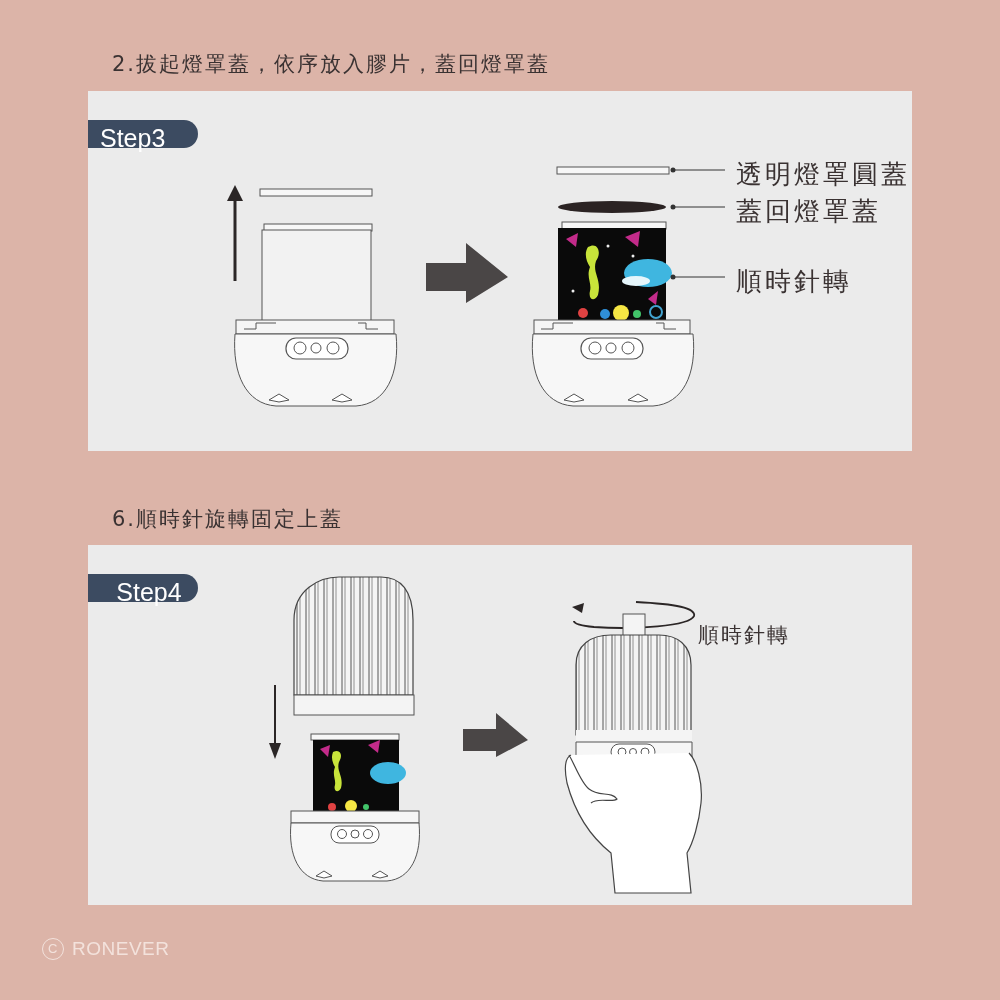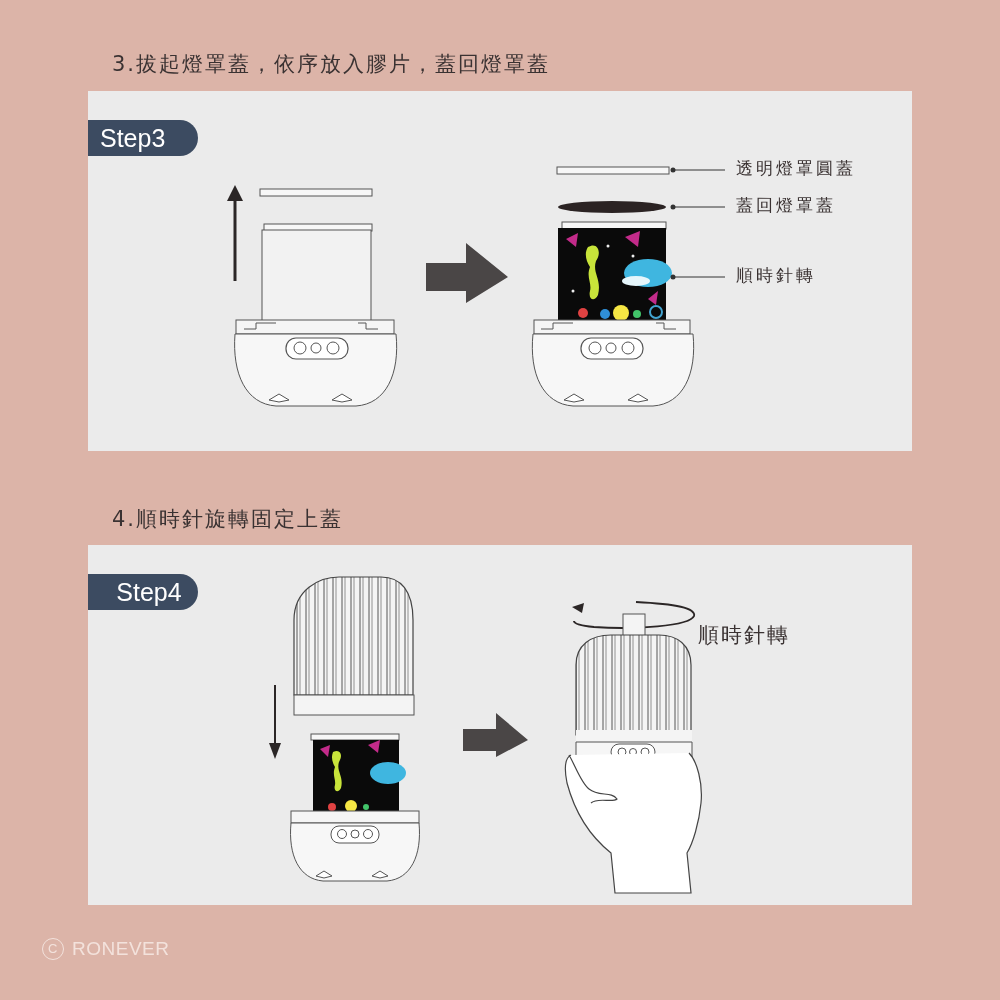--- a/index.html
+++ b/index.html
@@ -1,28 +1,28 @@
 <!DOCTYPE html>
 <html><head>
 <meta charset="utf-8">
 <style>
   html,body{margin:0;padding:0;}
   body{width:1000px;height:1000px;background:#dcb4a8;position:relative;overflow:hidden;font-family:"DejaVu Sans",sans-serif;}
   .heading{position:absolute;left:112px;font-size:21px;color:#3a3232;letter-spacing:2px;}
   .panel{position:absolute;left:88px;width:824px;height:360px;background:#ebebeb;}
-  .badge{position:absolute;left:0;width:110px;height:36px;background:#3c4b61;border-radius:0 18px 18px 0;color:#fff;font-family:"Liberation Sans",sans-serif;font-size:25px;line-height:36px;padding-left:12px;box-sizing:border-box;}
-  .lbl{position:absolute;font-size:17px;color:#3a3232;letter-spacing:3px;}
+  .badge{position:absolute;left:0;width:110px;height:28px;background:#3c4b61;border-radius:0 18px 18px 0;color:#fff;font-family:"Liberation Sans",sans-serif;font-size:25px;line-height:36px;padding-left:12px;box-sizing:border-box;}
+  .lbl{position:absolute;font-size:26px;color:#3a3232;letter-spacing:3px;}
   svg{position:absolute;left:0;top:0;}
   .copyright{position:absolute;left:42px;top:938px;color:#f3e2dc;font-family:"Liberation Sans",sans-serif;font-size:19px;letter-spacing:0.5px;display:flex;align-items:center;gap:8px;}
   .copyright .c{display:inline-block;width:20px;height:20px;border:1.5px solid #f3e2dc;border-radius:50%;font-size:13px;line-height:20px;text-align:center;}
 </style>
 </head>
 <body>
 
-<div class="heading" style="top:50px;">3.拔起燈罩蓋，依序放入膠片，蓋回燈罩蓋</div>
+<div class="heading" style="top:50px;">2.拔起燈罩蓋，依序放入膠片，蓋回燈罩蓋</div>
 
 <div class="panel" style="top:91px;">
   <div class="badge" style="top:29px;">Step3</div>
 
   <svg width="824" height="360" viewBox="0 0 824 360">
 
     <g>
       <line x1="147" y1="190" x2="147" y2="108" stroke="#2b2626" stroke-width="3"></line>
       <polygon points="139,110 155,110 147,94" fill="#2b2626"></polygon>
     </g>
@@ -83,21 +83,21 @@
       <line x1="585" y1="116" x2="637" y2="116" stroke="#333"></line>
     <circle cx="585" cy="186" r="2.5" fill="#333"></circle>
       <line x1="585" y1="186" x2="637" y2="186" stroke="#333"></line>
   </svg>
 
   <div class="lbl" style="left:648px;top:66px;">透明燈罩圓蓋</div>
   <div class="lbl" style="left:648px;top:103px;">蓋回燈罩蓋</div>
   <div class="lbl" style="left:648px;top:173px;">順時針轉</div>
 </div>
 
-<div class="heading" style="top:505px;">4.順時針旋轉固定上蓋</div>
+<div class="heading" style="top:505px;">6.順時針旋轉固定上蓋</div>
 
 <div class="panel" style="top:545px;text-align:center;">
   <div class="badge" style="top:29px;">Step4</div>
 
   <svg width="824" height="360" viewBox="0 0 824 360">
     <defs>
       <pattern id="ribs" width="9" height="10" patternUnits="userSpaceOnUse">
         <rect width="9" height="10" fill="#f4f4f4"></rect>
         <line x1="2" y1="0" x2="2" y2="10" stroke="#555" stroke-width="1"></line>
         <line x1="5" y1="0" x2="5" y2="10" stroke="#777" stroke-width="0.8"></line>

